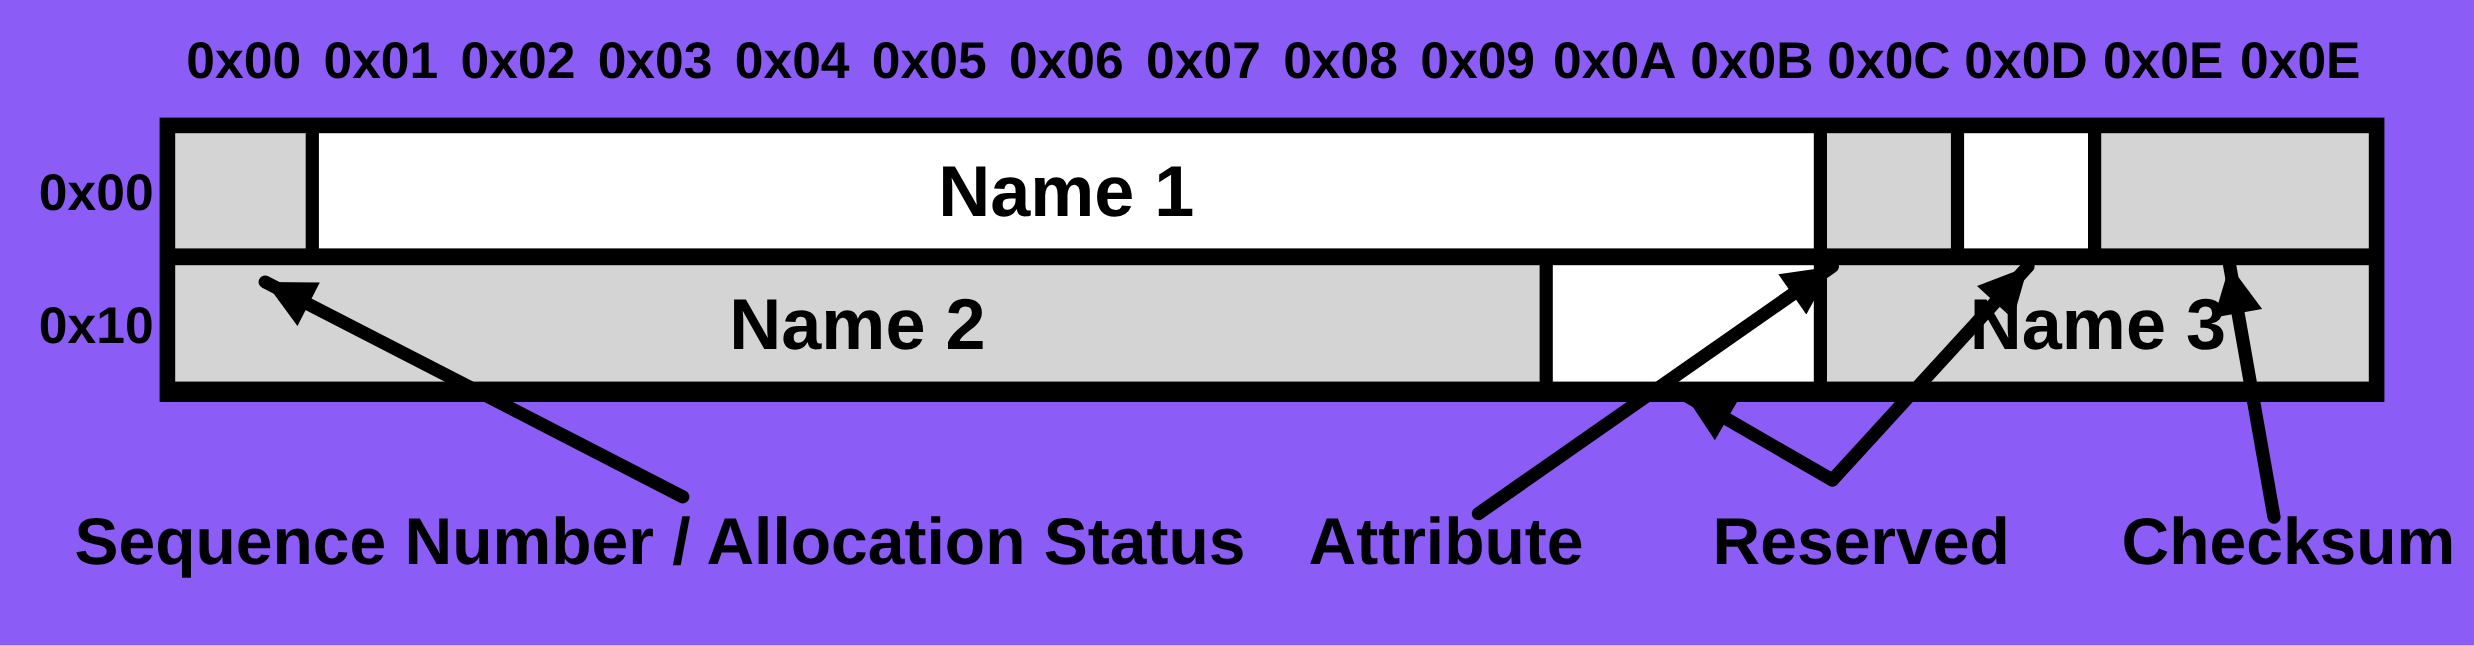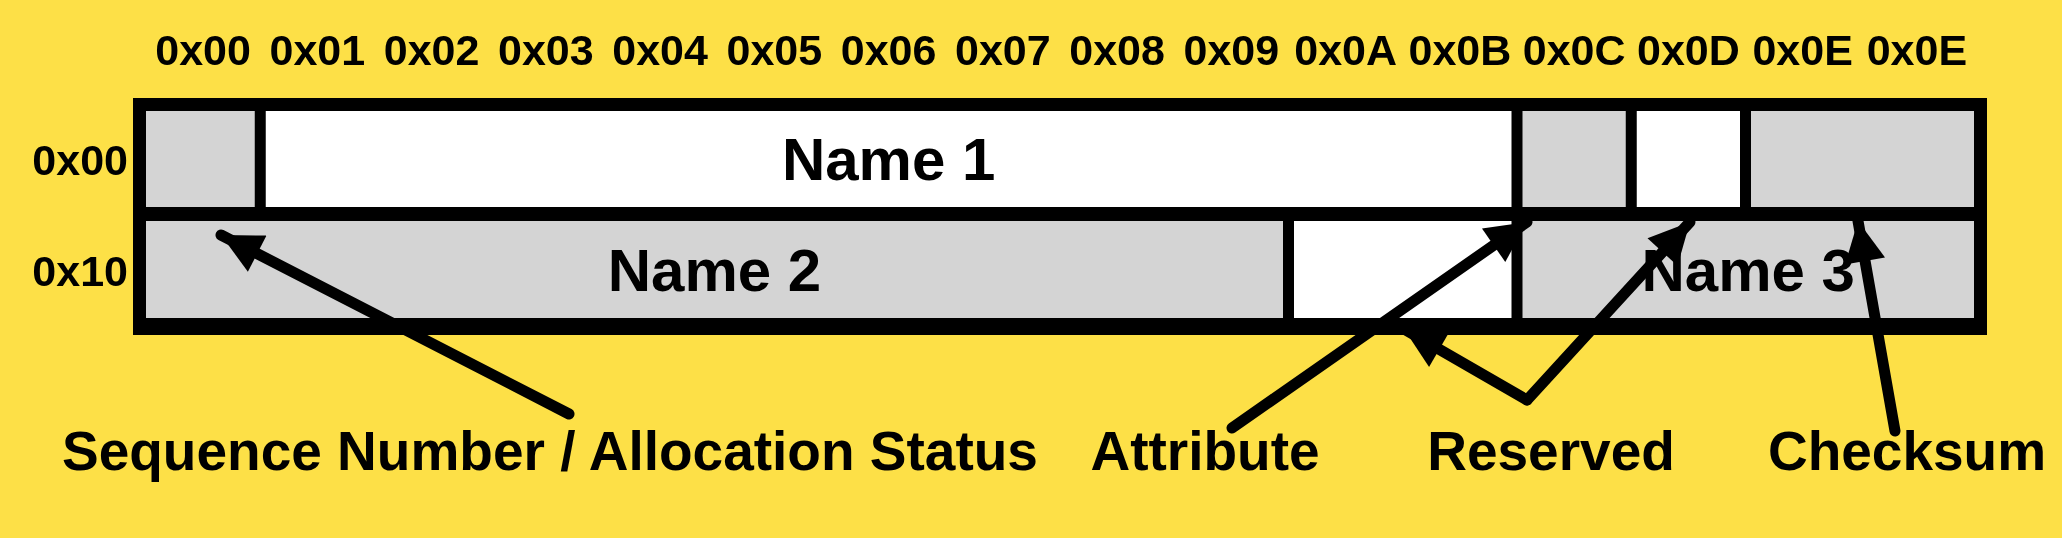--- a/index.html
+++ b/index.html
@@ -1,17 +1,17 @@
 <!DOCTYPE html>
 <html><head>
 <meta charset="utf-8">
 <title>Diagram</title>
 <style>
   html,body{margin:0;padding:0;background:#ffffff;}
-  .stage{position:relative;width:2062px;height:538px;background:#fde047;overflow:hidden;}
+  .stage{position:relative;width:2062px;height:538px;background:#8b5cf6;overflow:hidden;}
   svg{display:block;width:2062px;height:538px;}
   svg text{font-family:"Liberation Sans","DejaVu Sans",sans-serif;font-weight:700;fill:#000000;}
   .hdr{font-size:43px;}
   .rowlbl{font-size:43px;}
   .cellname{font-size:60px;}
   .callout{font-size:55px;}
   .arrowline{stroke:#000000;stroke-width:11;fill:none;stroke-linecap:round;}
 </style>
 </head>
 <body>

